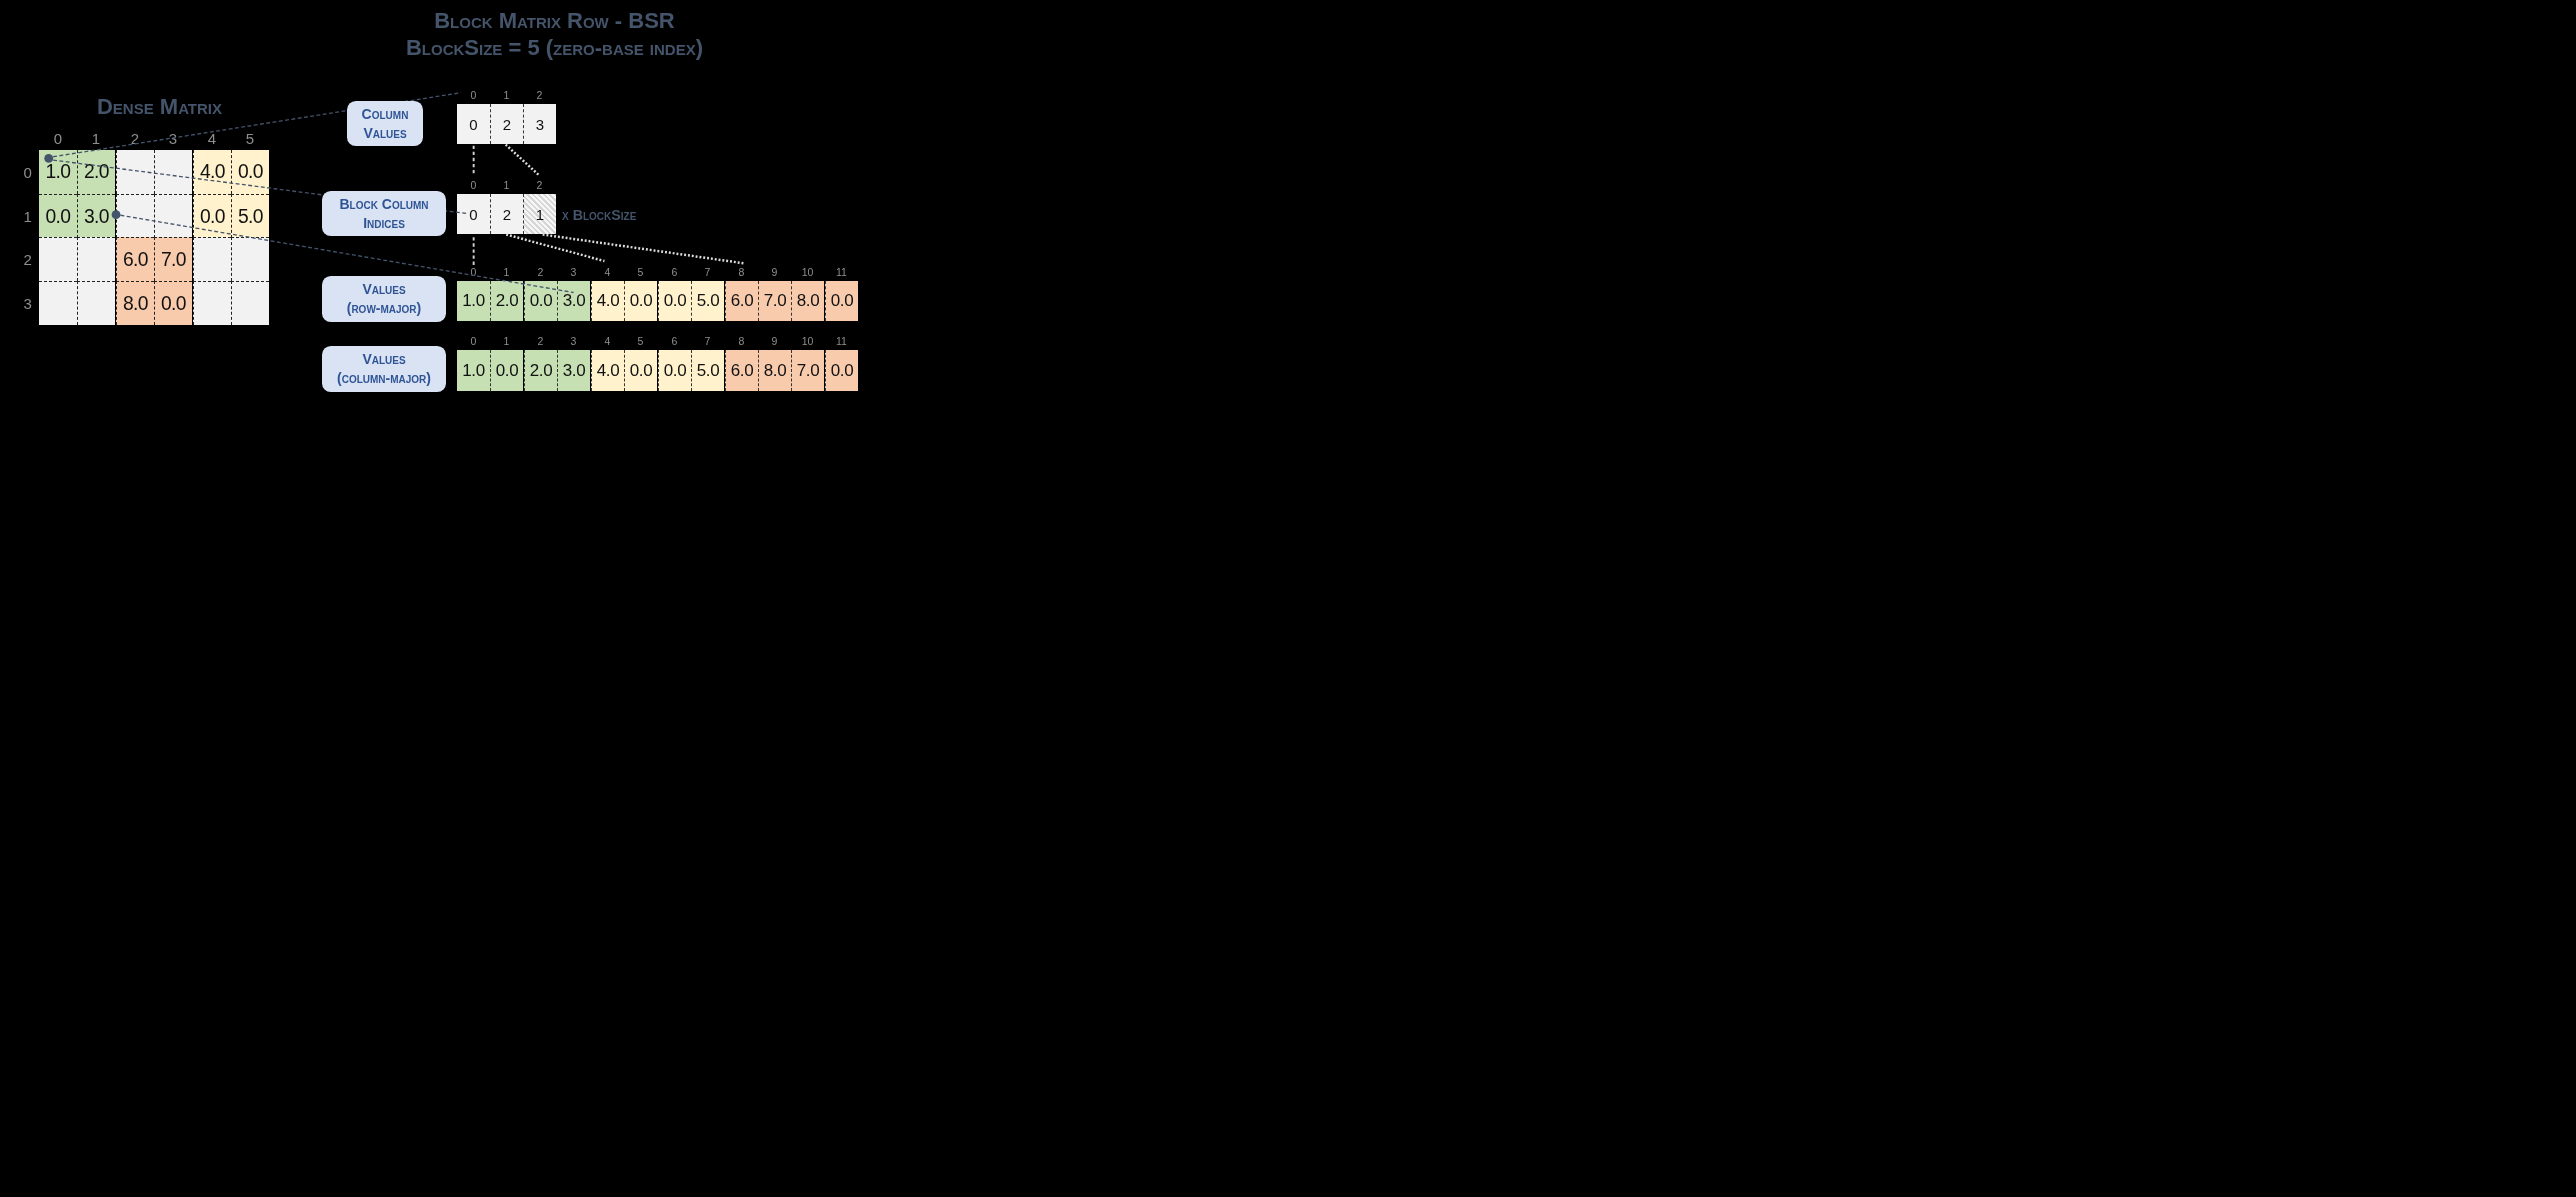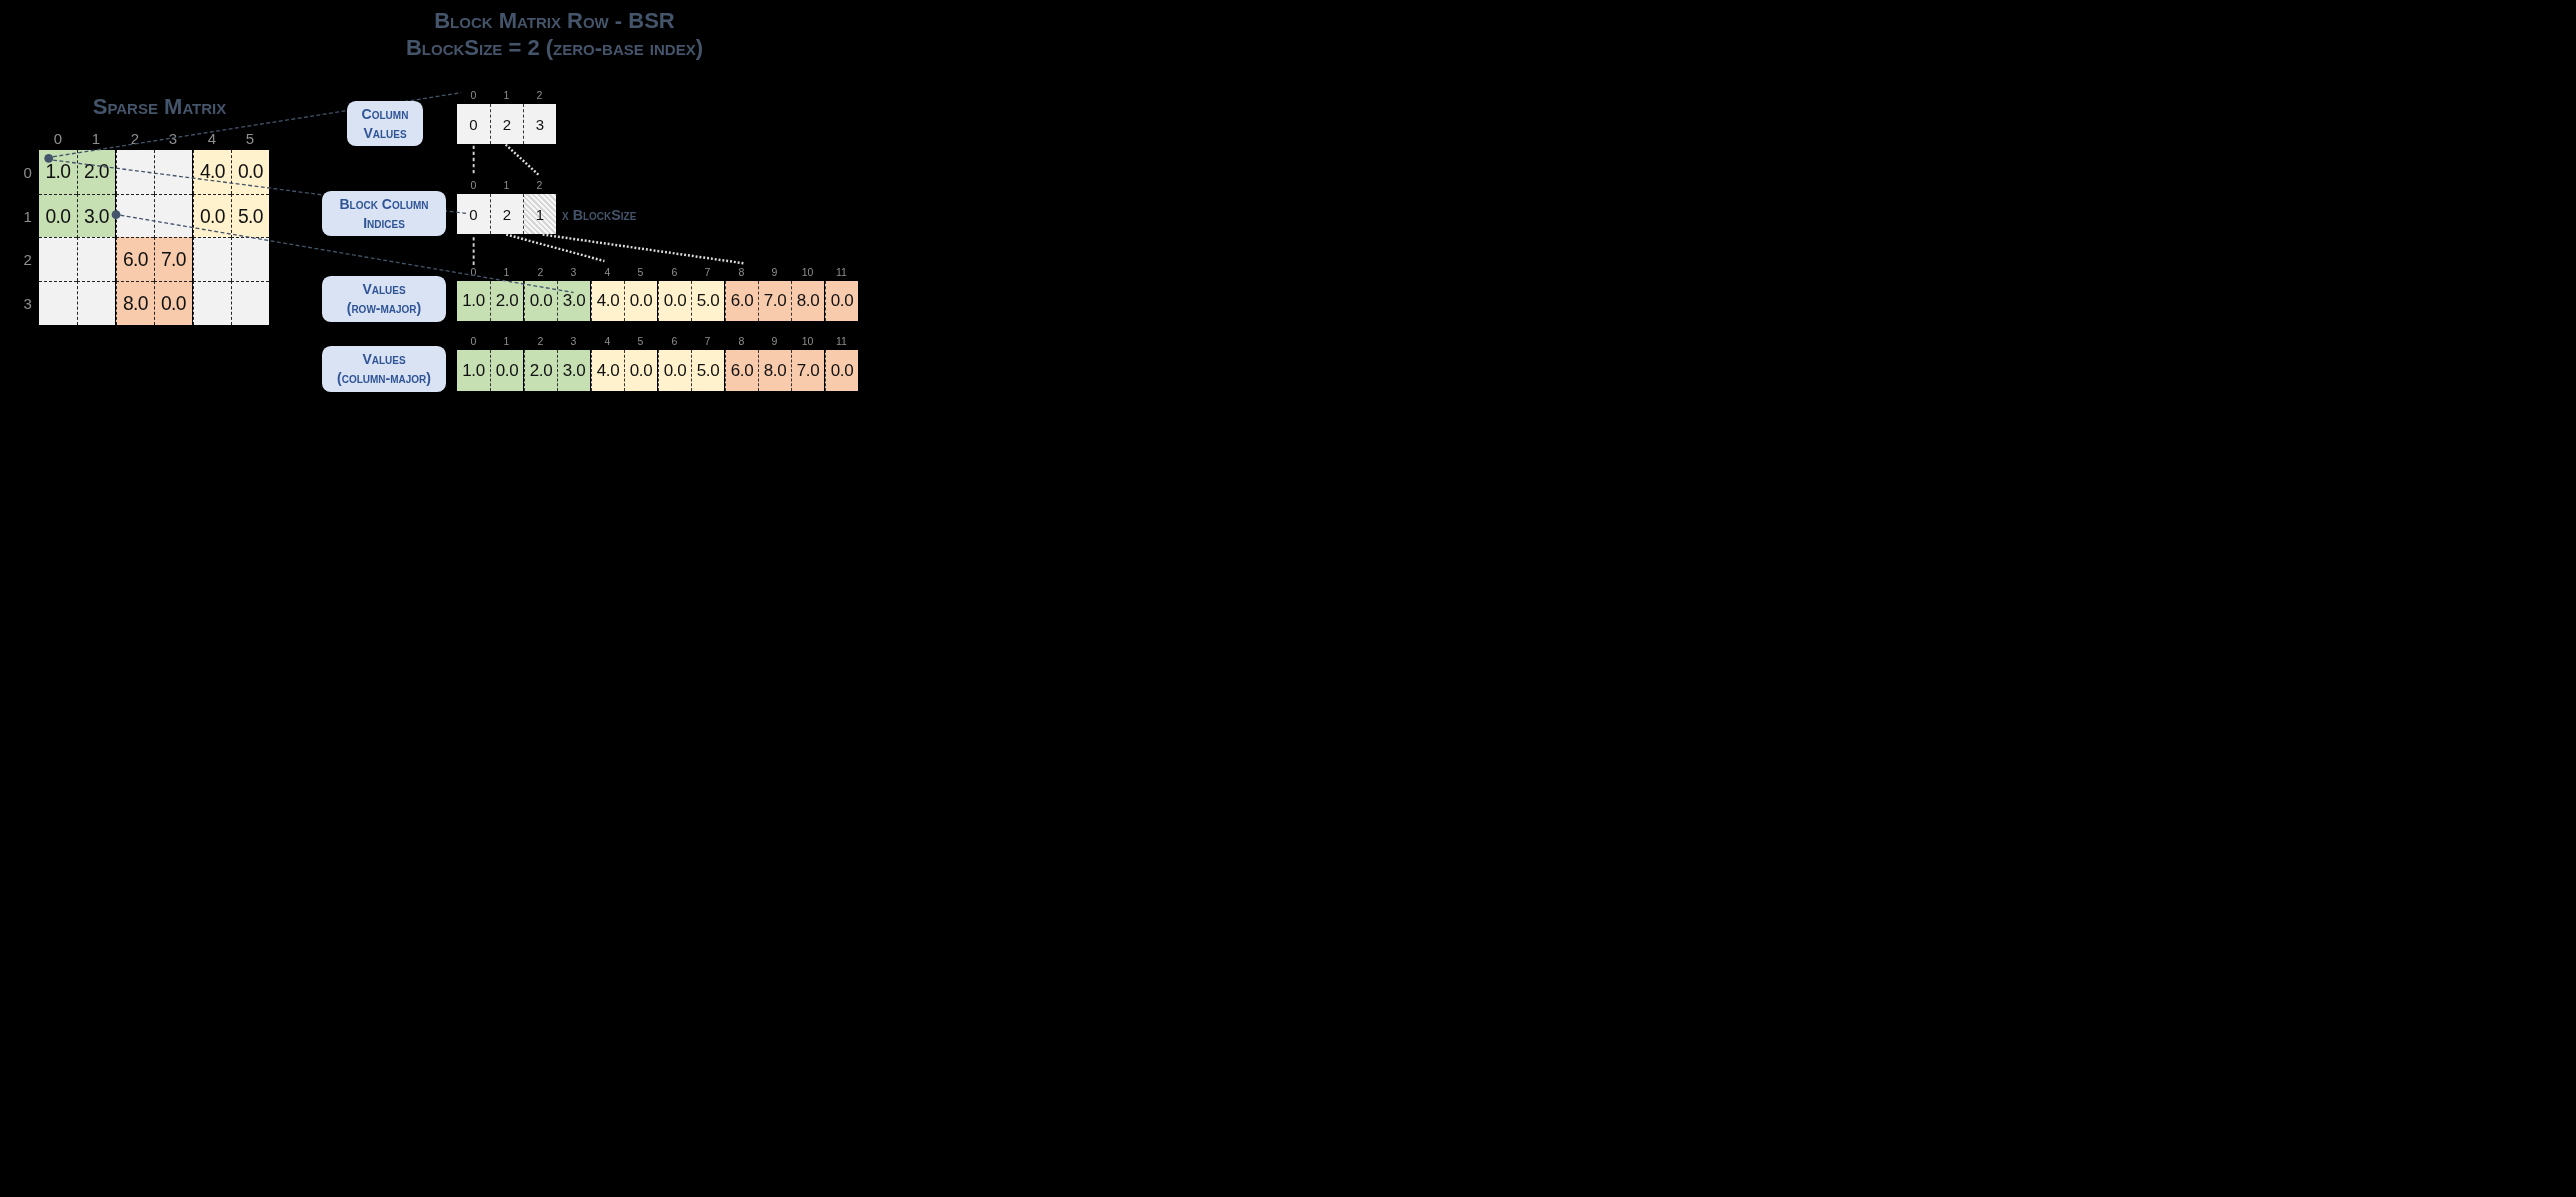--- a/index.html
+++ b/index.html
@@ -70,24 +70,24 @@
   
   .conn { position:absolute; left:0; top:0; z-index:4; pointer-events:none; }
 </style>
 </head>
 <body>
 
 <div class="canvas" style="--bg: #000000; --heading: #44546A; --label-bg: #DAE3F3; --label-text: #2F5496; --index-gray: #8F8F8F; --green: #C6E0B4; --yellow: #FFF2CC; --orange: #F8CBAD; --empty: #F2F2F2;">
 
   <div class="main-title sc">
     <div>Block Matrix Row - BSR</div>
-    <div>BlockSize = 2 (zero-base index)</div>
-  </div>
-
-  <div class="dense-title sc">Sparse Matrix</div>
+    <div>BlockSize = 5 (zero-base index)</div>
+  </div>
+
+  <div class="dense-title sc">Dense Matrix</div>
 
   <div id="mx" class="matrix">
       <div class="chdr" style="left: 0px; width: 38px;">0</div>
       <div class="chdr" style="left: 38px; width: 38px;">1</div>
       <div class="chdr" style="left: 77px; width: 38px;">2</div>
       <div class="chdr" style="left: 115px; width: 38px;">3</div>
       <div class="chdr" style="left: 154px; width: 38px;">4</div>
       <div class="chdr" style="left: 192px; width: 38px;">5</div>
       <div class="rhdr" style="top: 0px; height: 44px;">0</div>
       <div class="rhdr" style="top: 44px; height: 44px;">1</div>

